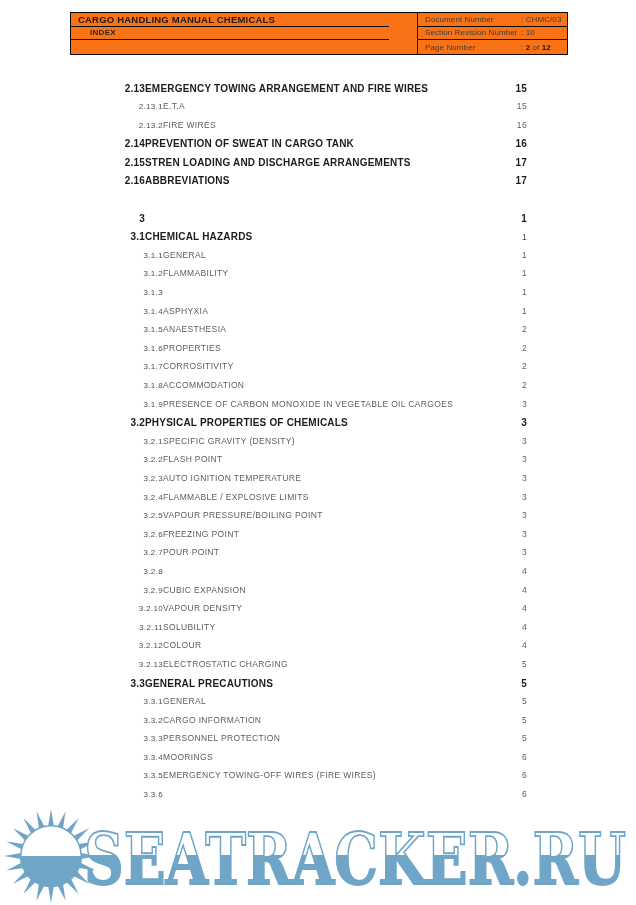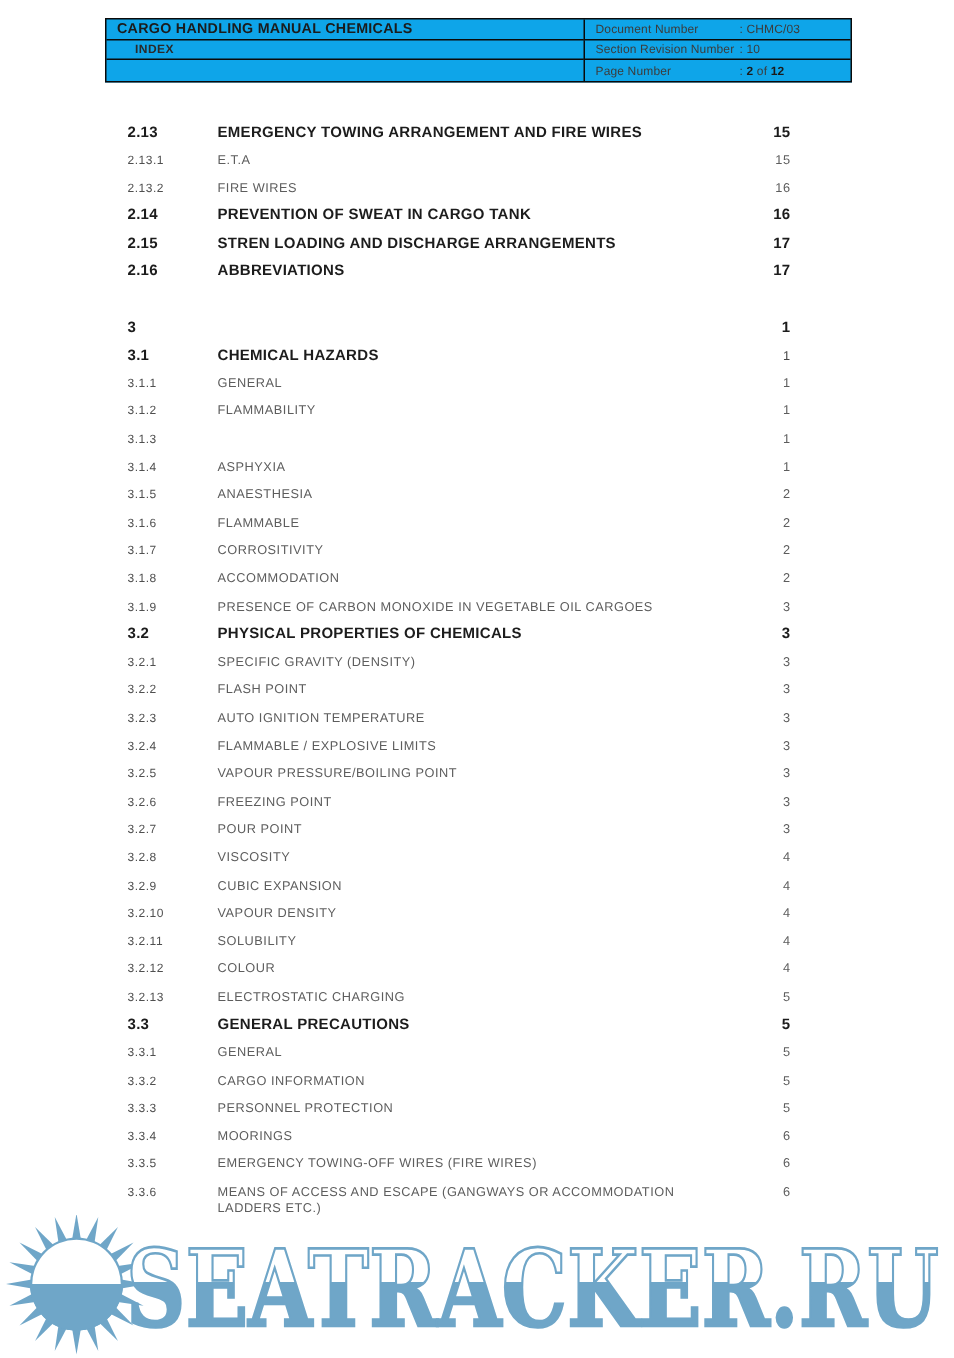--- a/index.html
+++ b/index.html
@@ -6,51 +6,51 @@
   html, body { width: 636px; height: 905px; background: #ffffff; overflow: hidden; }
   body { position: relative; font-family: "Liberation Sans", "DejaVu Sans", sans-serif; }
 
   
   .htable {
     position: absolute; left: 70px; top: 12px; width: 498px; height: 43px;
     display: grid;
     grid-template-columns: 318px 1fr;
     grid-template-rows: 1fr 1fr 1fr;
     border: 1.6px solid #0a0a0a;
-    background: #0ea5e9;
+    background: #f97316;
   }
   .hcell {
     display: flex; align-items: center;
     padding: 0 7px;
     border-bottom: 1.4px solid #0a0a0a;
     overflow: hidden; white-space: nowrap;
   }
   .hcell.lastrow { border-bottom: none; align-items: center; }
-  .hcell.rightcol { border-left: 1.4px solid #0a0a0a; }
+  .hcell.rightcol { border-left: 1.4px solid #0a0a0a; margin-left: 28px; }
   .htitle { font-size: 9.5px; font-weight: bold; color: #1b1b1b; letter-spacing: 0.2px; }
   .hsub   { font-size: 8px;   font-weight: bold; color: #2a2a2a; letter-spacing: 0.3px; margin-left: 12px; }
   .hlabel { font-size: 8px; color: #3c3c3c; width: 96px; flex: none; letter-spacing: 0.1px; }
   .hvalue { font-size: 8px; color: #3c3c3c; letter-spacing: 0.1px; }
   .hvalue b { color: #1b1b1b; }
 
   
   .toc {
     position: absolute; left: 85px; top: 80px; width: 442px;
   }
   .toc-row {
     display: flex; align-items: baseline;
     min-height: 18.6px; padding-top: 2.5px;
   }
   .toc-row.gap { margin-top: 18.6px; }
-  .toc-num   { width: 60px; flex: none; }
+  .toc-num   { width: 60px; flex: none; text-align: right; }
   .toc-title { width: 340px; flex: none; padding-right: 6px; }
   .toc-page  { flex: 1; text-align: right; }
   .toc-row.h { font-size: 10px; font-weight: bold; color: #1c1c1c; letter-spacing: 0.2px; line-height: 12px; }
   .toc-row.s { font-size: 8.5px; color: #5d5d5d; letter-spacing: 0.35px; line-height: 11px; }
-  .toc-row.s .toc-num { font-size: 8px; color: #4f4f4f; }
+  .toc-row.s .toc-num { font-size: 8px; color: #4f4f4f; margin-left: 18px; }
   .toc-row.h.sp .toc-page { font-weight: normal; font-size: 8.5px; color: #464646; }
 
   
   .watermark { position: absolute; left: 0; top: 810px; }
 </style>
 </head>
 <body>
 
 <div class="htable">
   <div class="hcell">
@@ -133,21 +133,21 @@
       <span class="toc-title">ASPHYXIA</span>
       <span class="toc-page">1</span>
     </div>
     <div class="toc-row s">
       <span class="toc-num">3.1.5</span>
       <span class="toc-title">ANAESTHESIA</span>
       <span class="toc-page">2</span>
     </div>
     <div class="toc-row s">
       <span class="toc-num">3.1.6</span>
-      <span class="toc-title">FLAMMABLE</span>
+      <span class="toc-title">PROPERTIES</span>
       <span class="toc-page">2</span>
     </div>
     <div class="toc-row s">
       <span class="toc-num">3.1.7</span>
       <span class="toc-title">CORROSITIVITY</span>
       <span class="toc-page">2</span>
     </div>
     <div class="toc-row s">
       <span class="toc-num">3.1.8</span>
       <span class="toc-title">ACCOMMODATION</span>
@@ -193,21 +193,20 @@
       <span class="toc-title">FREEZING POINT</span>
       <span class="toc-page">3</span>
     </div>
     <div class="toc-row s">
       <span class="toc-num">3.2.7</span>
       <span class="toc-title">POUR POINT</span>
       <span class="toc-page">3</span>
     </div>
     <div class="toc-row s">
       <span class="toc-num">3.2.8</span>
-      <span class="toc-title">VISCOSITY</span>
       <span class="toc-page">4</span>
     </div>
     <div class="toc-row s">
       <span class="toc-num">3.2.9</span>
       <span class="toc-title">CUBIC EXPANSION</span>
       <span class="toc-page">4</span>
     </div>
     <div class="toc-row s">
       <span class="toc-num">3.2.10</span>
       <span class="toc-title">VAPOUR DENSITY</span>
@@ -253,21 +252,20 @@
       <span class="toc-title">MOORINGS</span>
       <span class="toc-page">6</span>
     </div>
     <div class="toc-row s">
       <span class="toc-num">3.3.5</span>
       <span class="toc-title">EMERGENCY TOWING-OFF WIRES (FIRE WIRES)</span>
       <span class="toc-page">6</span>
     </div>
     <div class="toc-row s">
       <span class="toc-num">3.3.6</span>
-      <span class="toc-title">MEANS OF ACCESS AND ESCAPE (GANGWAYS OR ACCOMMODATION LADDERS ETC.)</span>
       <span class="toc-page">6</span>
     </div>
   </div>
 
 <svg class="watermark" width="636" height="95" viewBox="0 0 636 95">
   <defs>
     <linearGradient id="wmg" x1="0" y1="0" x2="0" y2="1">
       <stop offset="0" stop-color="#ffffff"></stop>
       <stop offset="0.45" stop-color="#ffffff"></stop>
       <stop offset="0.45" stop-color="#6FA6C8"></stop>

